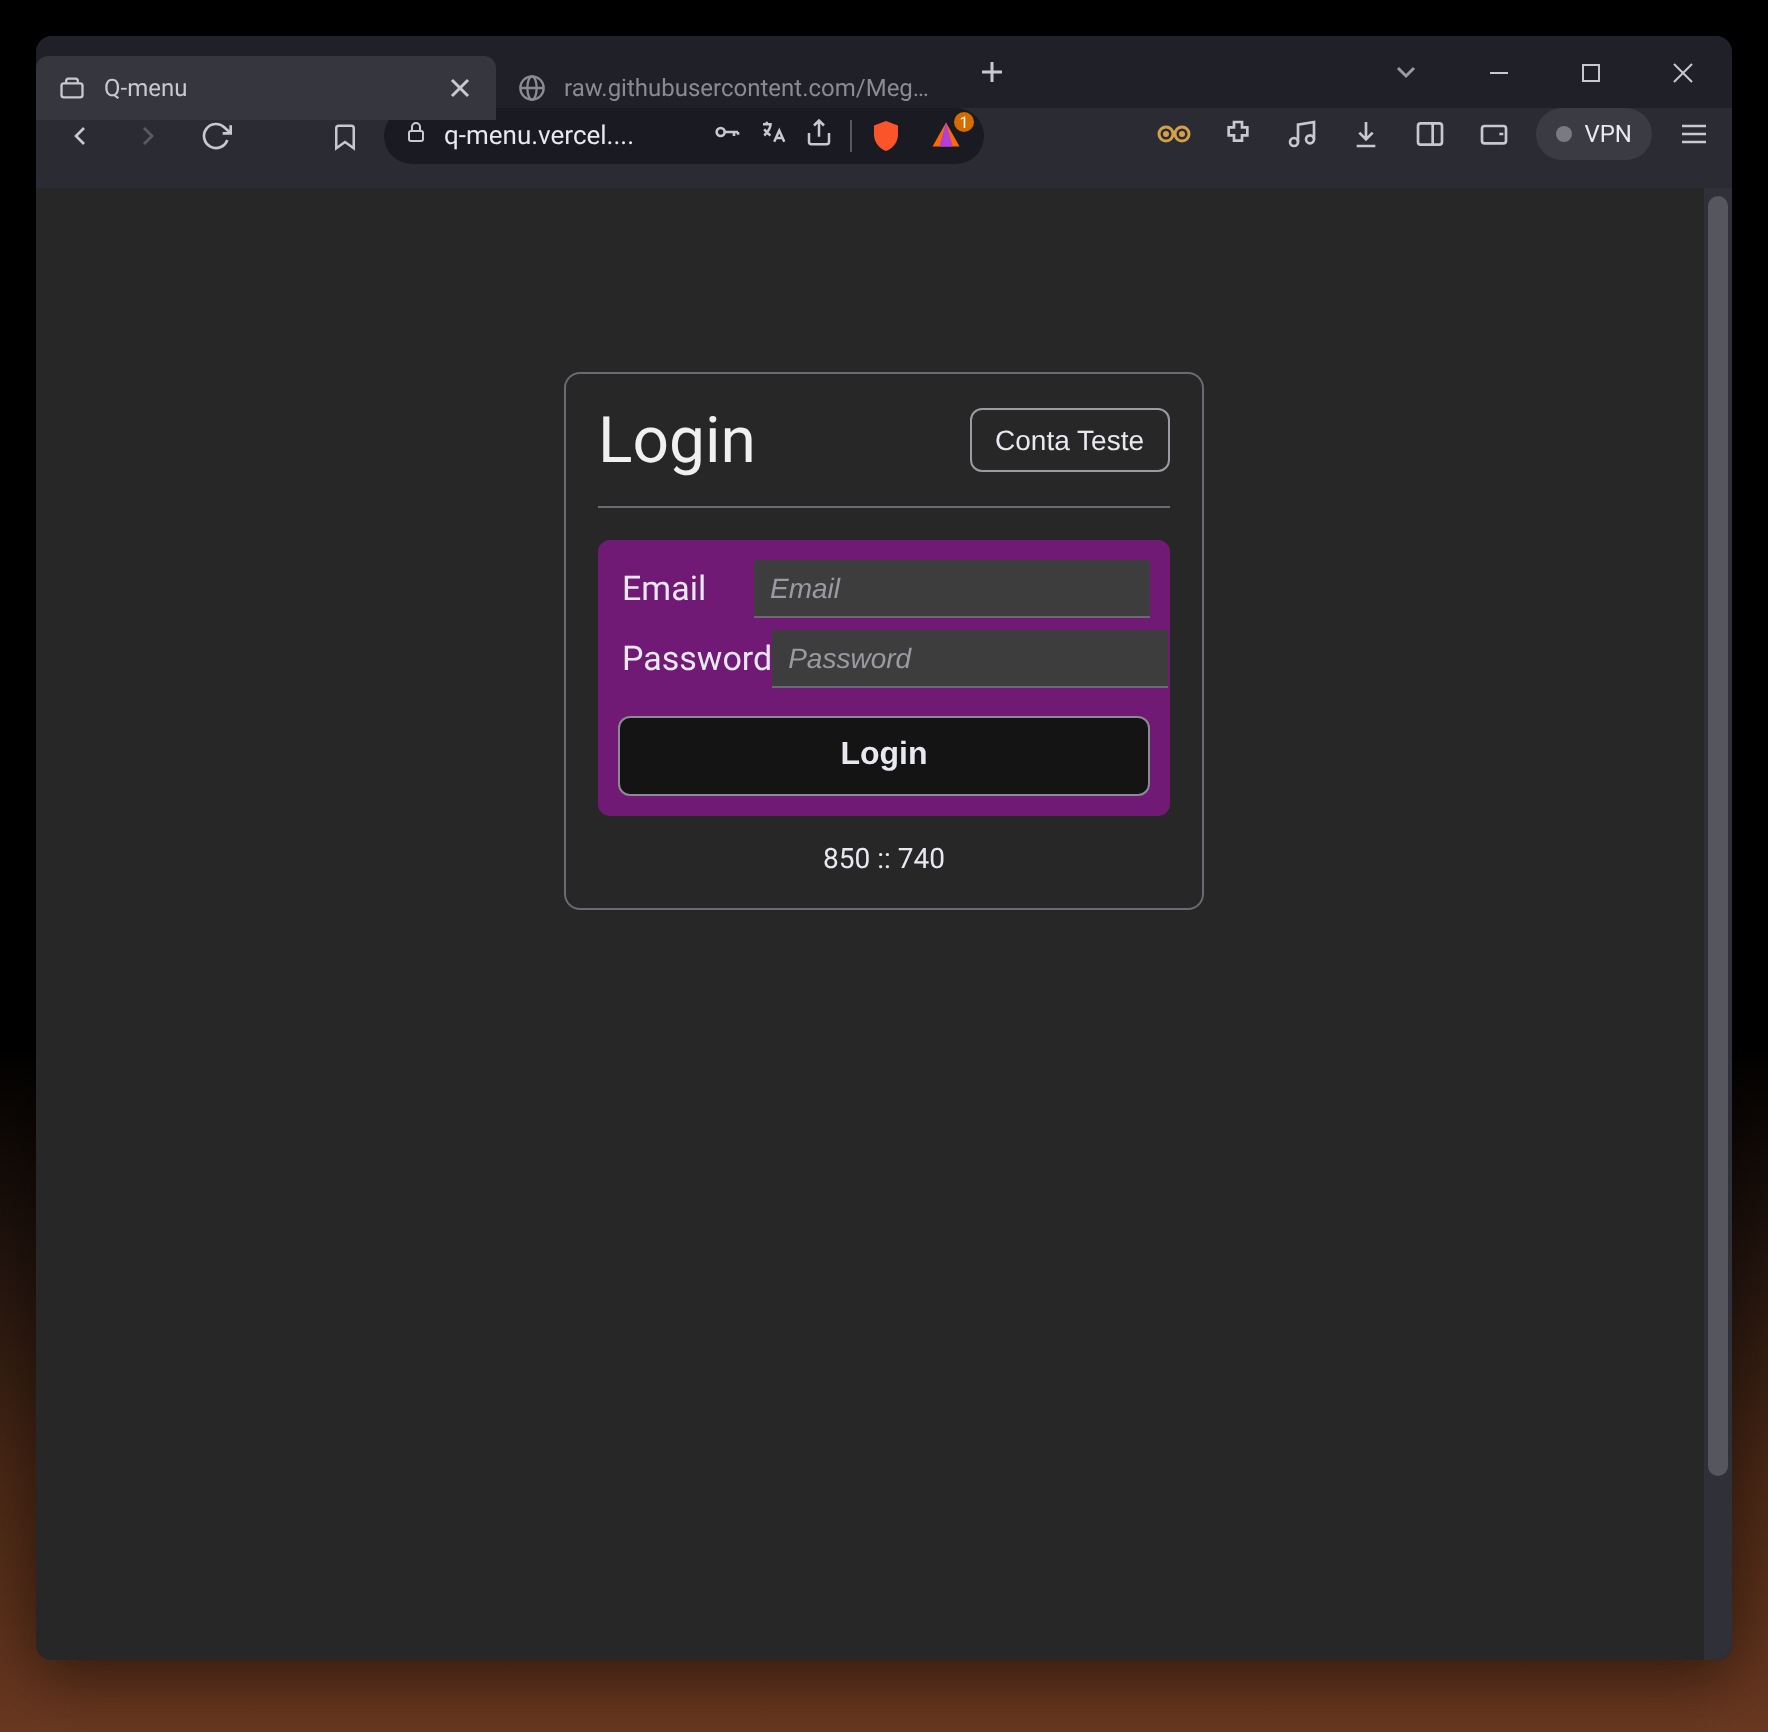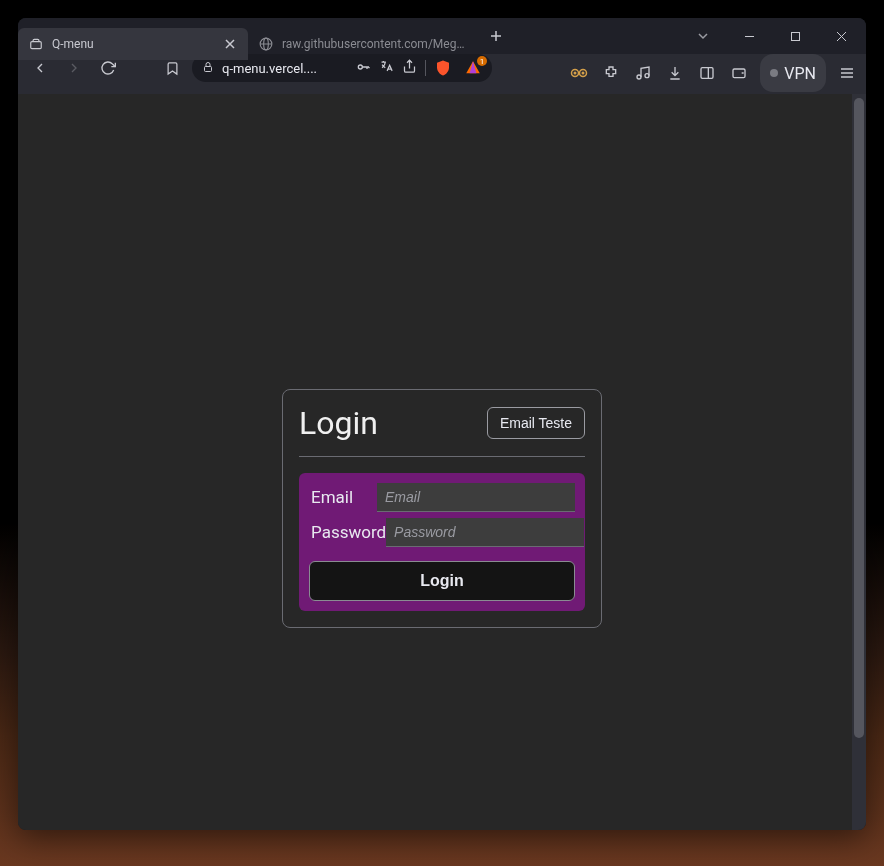--- a/index.html
+++ b/index.html
@@ -169,44 +169,44 @@
       color: #fff;
       font-size: 8px;
       width: 10px;
       height: 10px;
       border-radius: 50%;
       display: flex;
       align-items: center;
       justify-content: center;
     }
     .vpn-pill {
-      height: 38px;
+      height: 26px;
       background: #3a3b43;
       border-radius: 13px;
       display: flex;
       align-items: center;
       padding: 0 10px;
       gap: 6px;
       color: #e8e9f0;
-      font-size: 16px;
+      font-size: 12px;
       cursor: pointer;
     }
     .vpn-dot {
       width: 8px;
       height: 8px;
       border-radius: 50%;
       background: #7a7b82;
     }
     .content-area {
       position: relative;
       height: calc(100% - 76px);
       background: #272727;
       display: flex;
       justify-content: center;
-      align-items: center;
+      align-items: flex-start;
       padding-top: 92px;
     }
     .scrollbar-track {
       position: absolute;
       right: 0;
       top: 0;
       bottom: 0;
       width: 14px;
       background: #2f3038;
     }
@@ -478,29 +478,30 @@
   </div>
 
   <div class="content-area">
     <div class="scrollbar-track">
       <div class="scrollbar-thumb"></div>
     </div>
 
     <div class="login-card">
       <div class="login-header">
         <div class="login-title">Login</div>
-        <button class="conta-btn">Email Teste</button>
+        <button class="conta-btn">Conta Teste</button>
       </div>
       <div class="form-box">
         <div class="form-row">
           <div class="form-label">Email</div>
           <input class="form-input" type="text" placeholder="Email" style="">
         </div>
         <div class="form-row">
           <div class="form-label">Password</div>
           <input class="form-input" type="password" placeholder="Password" style="">
         </div>
         <button class="login-btn">Login</button>
       </div>
+      <div class="dim-text">850 :: 740</div>
     </div>
   </div>
 
 </div>
 
 </body></html>

